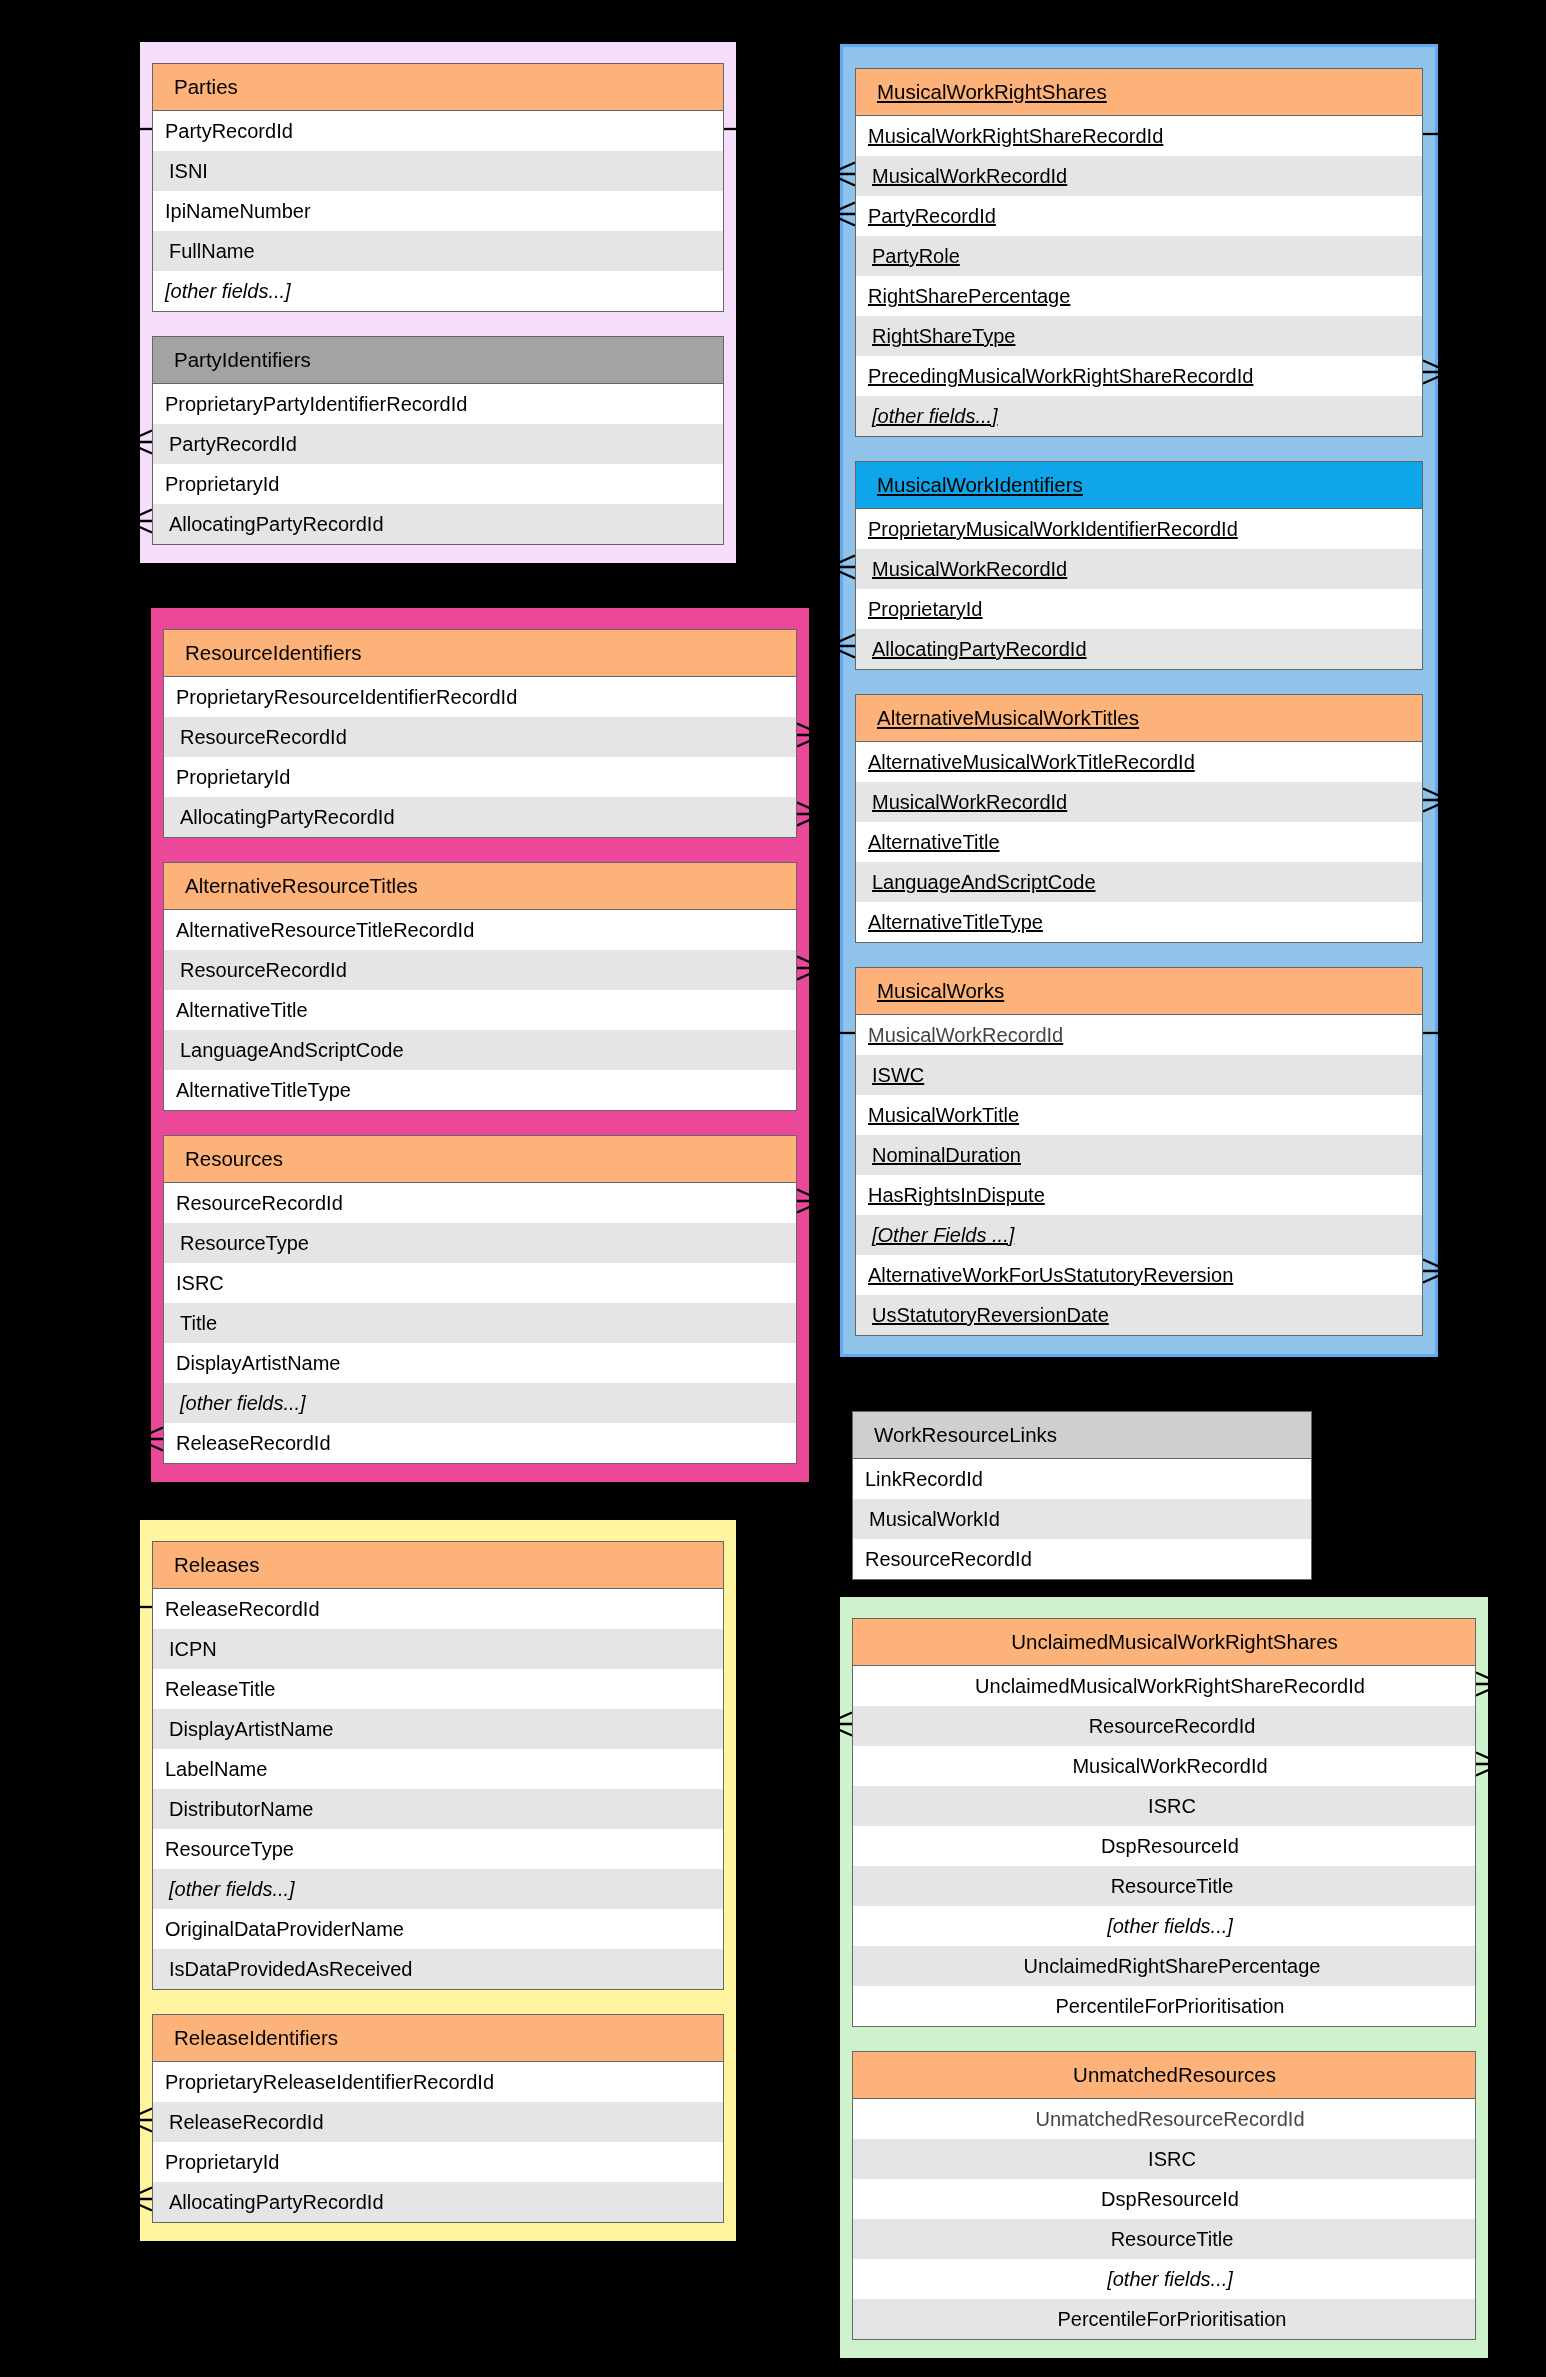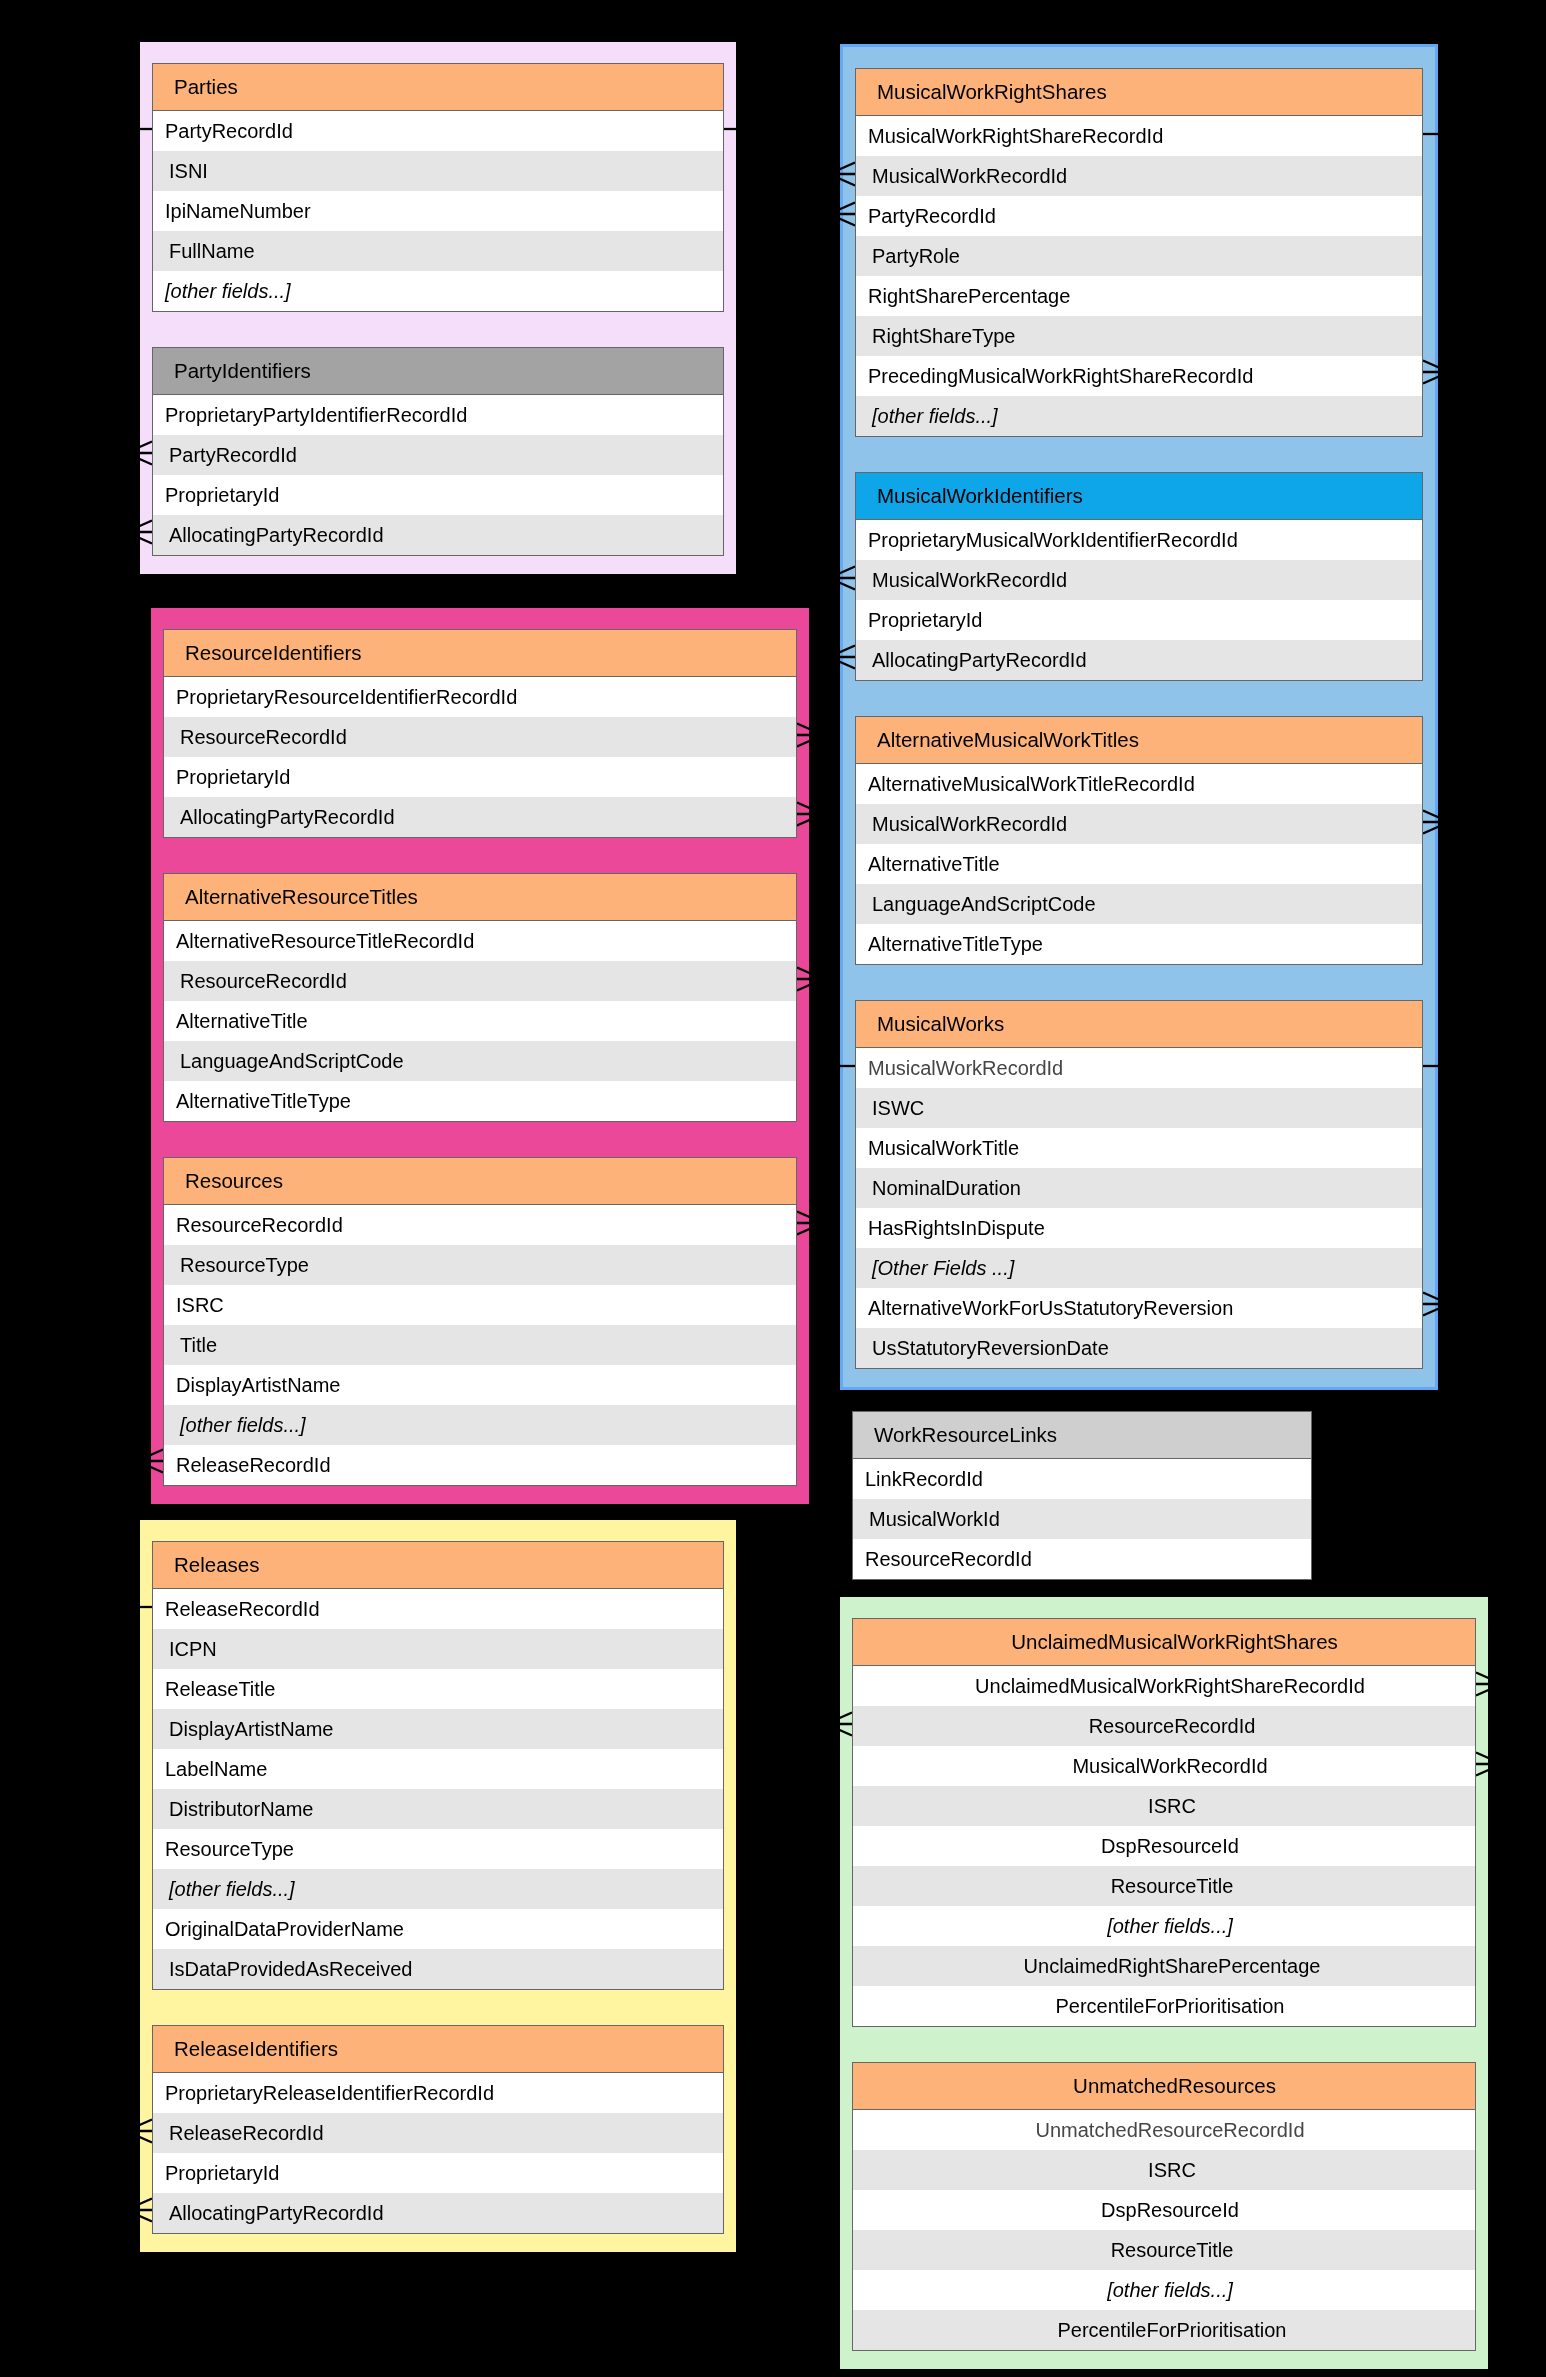--- a/index.html
+++ b/index.html
@@ -9,26 +9,26 @@
     position:relative;
     font-family:"Liberation Sans", sans-serif;
     overflow:hidden;
   }
   .canvas{position:absolute;inset:0;}
   .group{
     position:absolute;
     box-sizing:border-box;
     padding:21px 12px 18px 12px;
   }
-  .group.bordered{border:3px solid;}
+  .group.bordered{border:3px solid;text-decoration:underline;}
   .tbl{
     position:relative;
     background:#FFFFFF;
     border:1.5px solid #666666;
-    margin-bottom:35px;
+    margin-bottom:24px;
     box-sizing:border-box;
   }
   .tbl:last-child{margin-bottom:0;}
   .tbl-header{
     height:47px;
     line-height:46px;
     padding-left:21px;
     font-size:20.5px;
     color:#000000;
     border-bottom:1.5px solid #666666;

